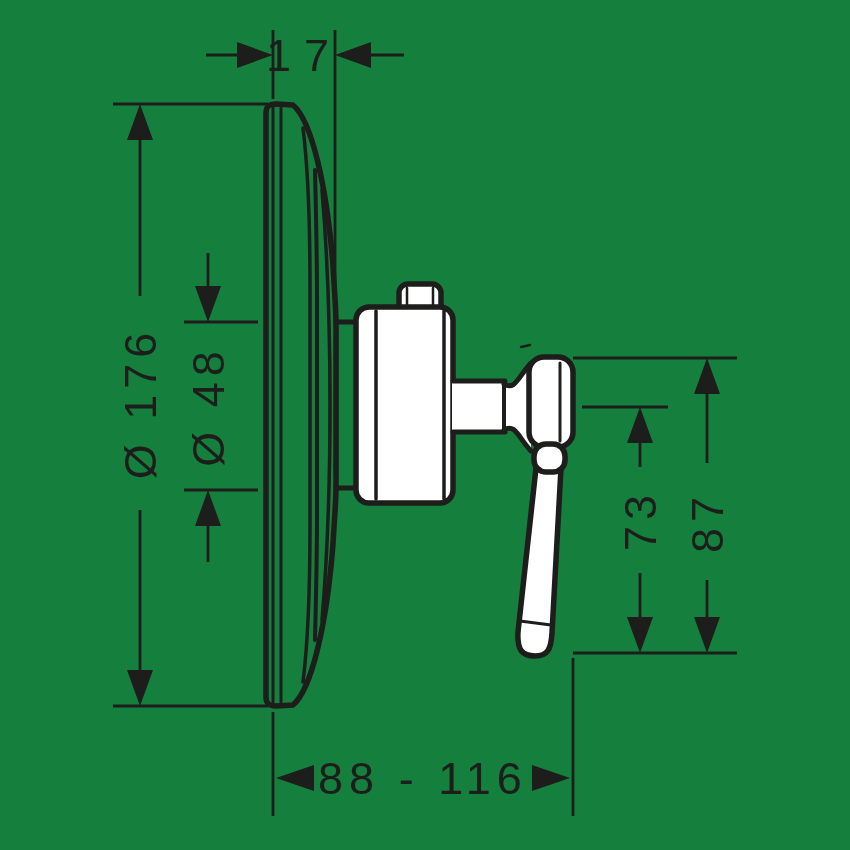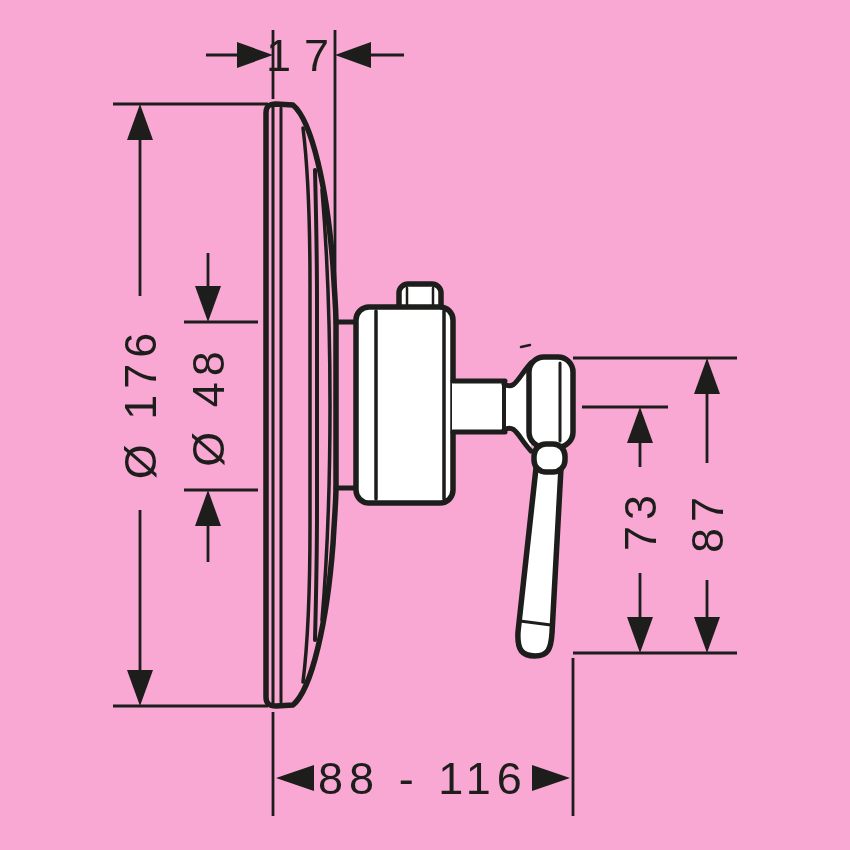--- a/index.html
+++ b/index.html
@@ -1,16 +1,16 @@
 <!DOCTYPE html>
 <html><head>
 <meta charset="utf-8">
 <style>
   html,body{margin:0;padding:0;background:#ffffff;}
-  .stage{width:850px;height:850px;background:#f9a8d4;position:relative;overflow:hidden;}
+  .stage{width:850px;height:850px;background:#15803d;position:relative;overflow:hidden;}
   svg{display:block;}
   .outline{fill:none;stroke:#1d1d1b;stroke-width:5.5;stroke-linecap:round;stroke-linejoin:round;}
   .outline-fill{fill:#ffffff;stroke:#1d1d1b;stroke-width:5.5;stroke-linejoin:round;}
   .contour{fill:none;stroke:#1d1d1b;stroke-linecap:round;}
   .whitefill{fill:#ffffff;stroke:none;}
   .dimline{fill:none;stroke:#1d1d1b;stroke-width:2.8;stroke-linecap:butt;}
   .arrow{fill:#1d1d1b;stroke:none;}
   .dim-text{font-family:"Liberation Sans",sans-serif;font-size:45px;fill:#1d1d1b;
             letter-spacing:6px;text-anchor:middle;dominant-baseline:central;}
   .dim-text.wide{letter-spacing:13px;}

